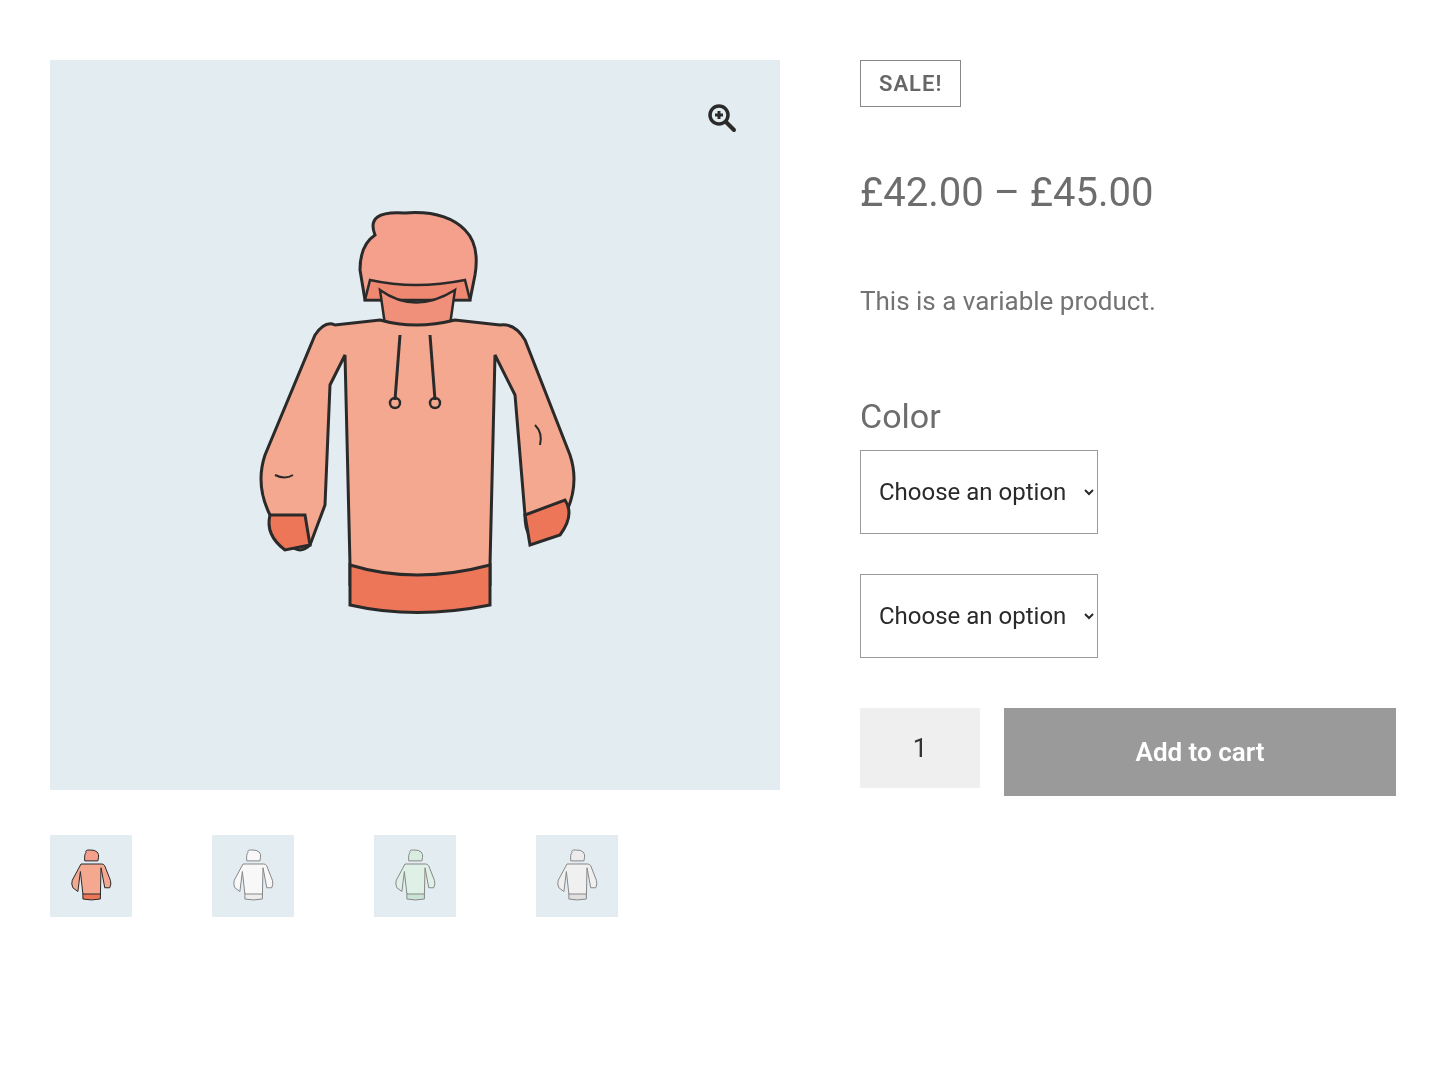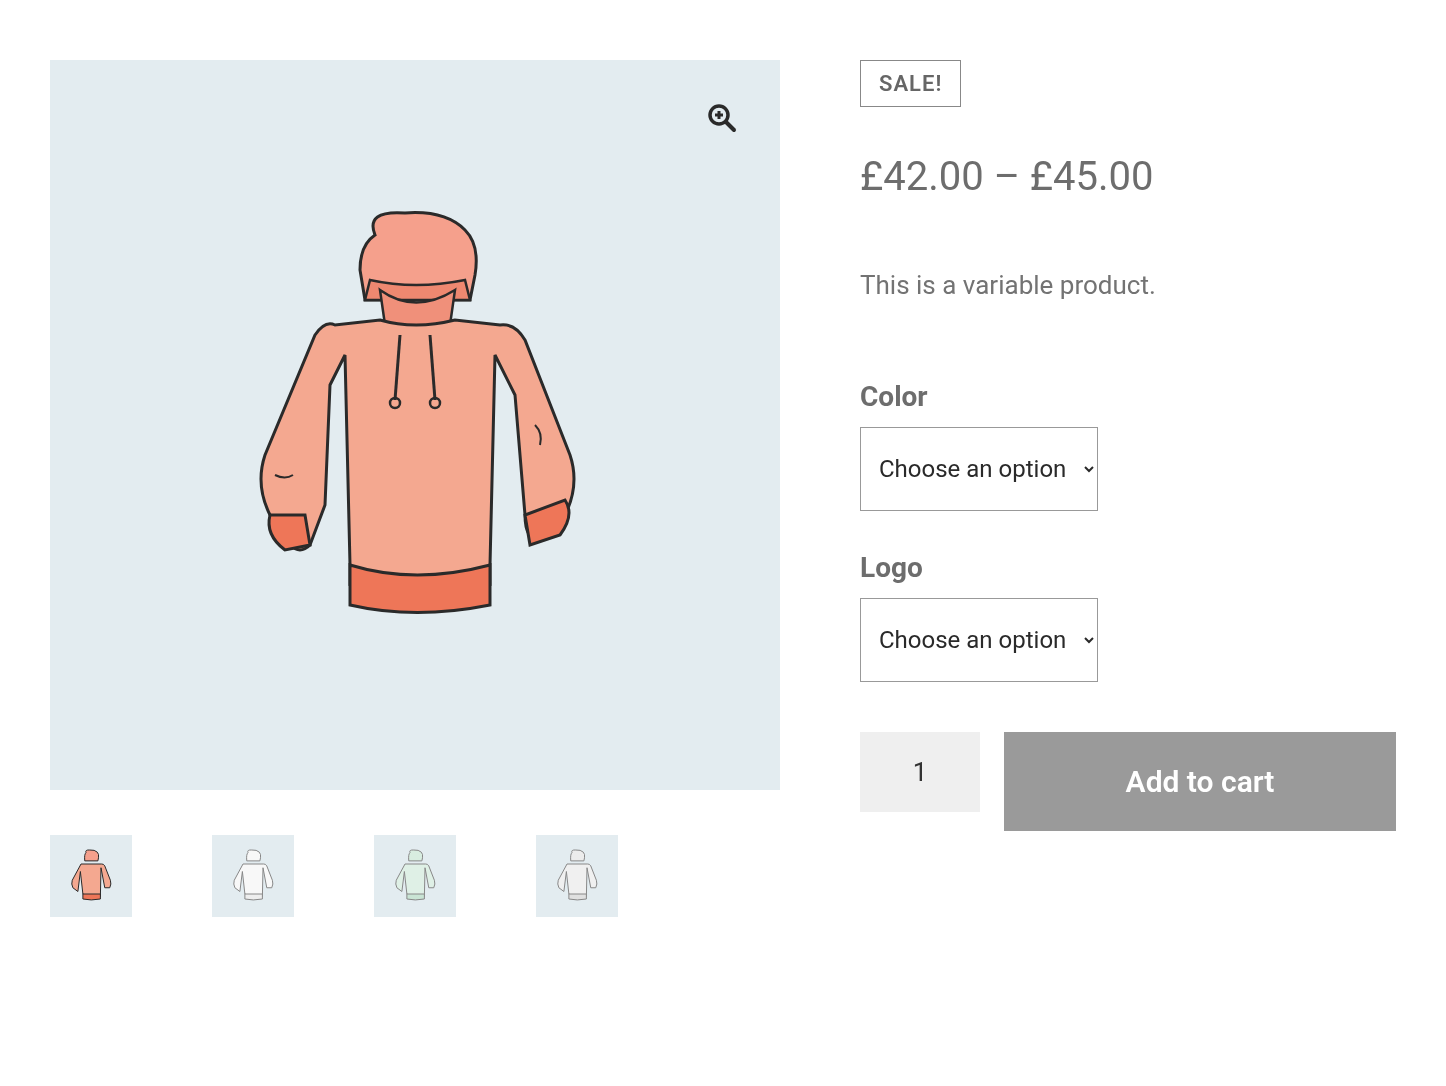--- a/index.html
+++ b/index.html
@@ -62,21 +62,21 @@
       padding-top: 0;
     }
     .sale-badge {
       display: inline-block;
       border: 1px solid #888;
       padding: 10px 18px;
       font-size: 22px;
       font-weight: 600;
       color: #666;
       letter-spacing: 1px;
-      margin-bottom: 34px;
+      margin-bottom: 50px;
     }
     .product-title {
       font-size: 72px;
       font-weight: 300;
       color: #2a2a2a;
       margin-bottom: 70px;
       letter-spacing: -1px;
     }
     .price {
       font-size: 40px;
@@ -87,24 +87,23 @@
     .description {
       font-size: 26px;
       color: #737373;
       margin-bottom: 80px;
     }
     .variation-group {
       margin-bottom: 40px;
     }
     .variation-label {
       display: block;
-      font-size: 28px;
+      font-size: 34px;
       color: #6d6d6d;
       margin-bottom: 14px;
-      font-weight: bold;
     }
     .variation-select {
       font-size: 24px;
       padding: 26px 14px;
       border: 1px solid #999;
       background: #fff;
       color: #2a2a2a;
       cursor: pointer;
       font-family: inherit;
     }
@@ -118,25 +117,25 @@
       height: 80px;
       border: none;
       background: #efefef;
       text-align: center;
       font-size: 26px;
       color: #333;
       font-family: inherit;
     }
     .add-to-cart-btn {
       flex: 1;
-      height: 99px;
+      height: 88px;
       border: none;
       background: #9a9a9a;
       color: #ffffff;
-      font-size: 30px;
+      font-size: 26px;
       font-weight: 600;
       cursor: pointer;
       font-family: inherit;
     }
   </style>
 </head>
 <body>
 
 <div class="product-container">
   <div class="gallery">
@@ -211,21 +210,20 @@
     <p class="description">This is a variable product.</p>
 
     <div class="variation-group">
       <label class="variation-label">Color</label>
       <select class="variation-select">
         <option>Choose an option</option>
       </select>
     </div>
 
     <div class="variation-group">
-      <label class="variation-label">Logo</label>
       <select class="variation-select">
         <option>Choose an option</option>
       </select>
     </div>
 
     <div class="cart-row">
       <input type="text" class="qty-input" value="1" style="">
       <button class="add-to-cart-btn">Add to cart</button>
     </div>
   </div>

